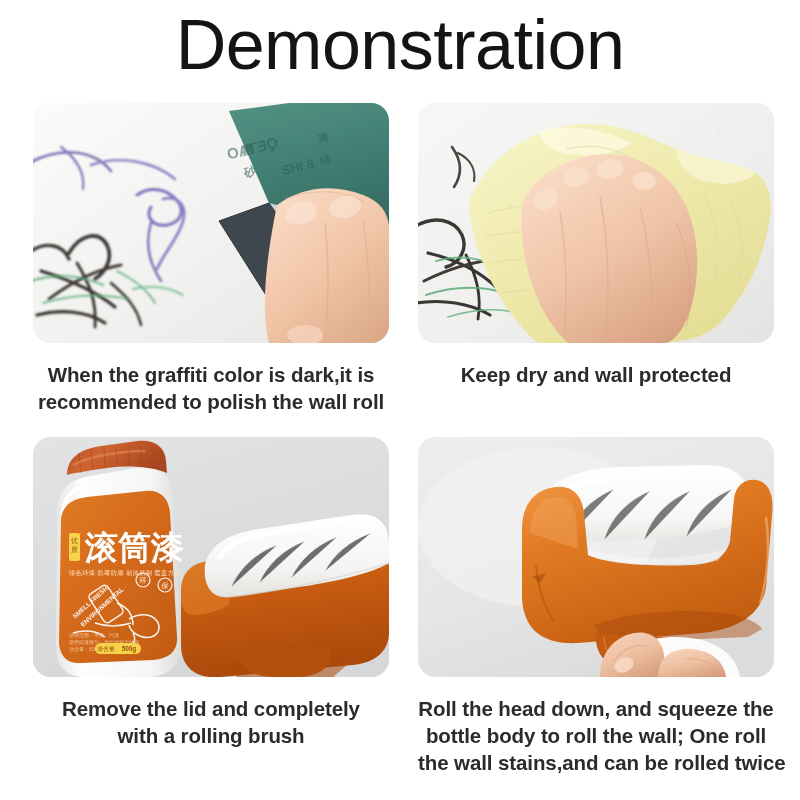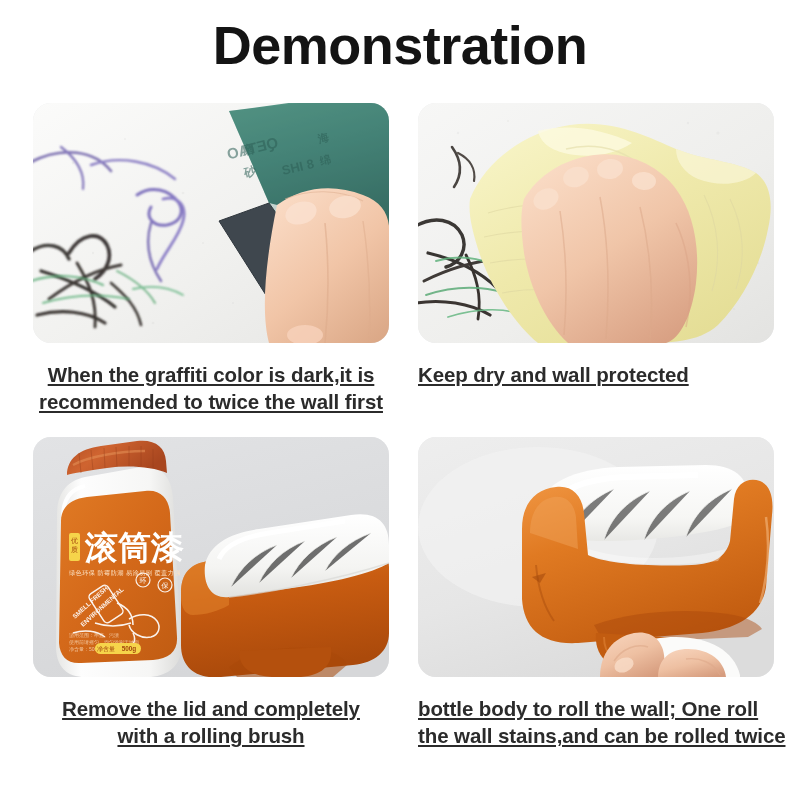--- a/index.html
+++ b/index.html
@@ -14,22 +14,22 @@
     width: 800px; height: 800px;
     background: #ffffff;
   }
 
   
   .page-title {
     position: absolute;
     left: 0; top: 14px;
     width: 800px;
     text-align: center;
-    font-size: 54px;
-    font-weight: bold;
+    font-size: 70px;
+    font-weight: normal;
     letter-spacing: -0.5px;
     color: #141414;
     line-height: 62px;
     font-family: "Liberation Sans", sans-serif;
   }
 
   
   .grid {
     position: absolute;
     left: 0; top: 95px;
@@ -52,22 +52,22 @@
 
   .caption {
     margin-top: 18px;
     font-size: 20.5px;
     font-weight: bold;
     color: #2b2b2b;
     line-height: 27px;
     letter-spacing: -0.1px;
   }
   .cap-center { text-align: center; }
-  .cap-left   { text-align: left; }
-  .caption .ln { display: block; white-space: pre; text-decoration: underline; }
+  .cap-left   { text-align: center; }
+  .caption .ln { display: block; white-space: pre; }
 </style>
 </head>
 <body>
 
 <div id="page">
 
   <div class="page-title">Demonstration</div>
 
   <div class="grid">
 
@@ -148,21 +148,21 @@
             <ellipse cx="268" cy="110" rx="16" ry="11" fill="#fbe2d1" opacity="0.75" transform="rotate(-18 268 110)"></ellipse>
             <ellipse cx="312" cy="104" rx="16" ry="11" fill="#fbe2d1" opacity="0.7" transform="rotate(-12 312 104)"></ellipse>
             <path d="M292 120 C 296 160, 296 200, 292 240" fill="none" stroke="#ddab8c" stroke-width="1.6" opacity="0.6"></path>
             <path d="M330 118 C 336 158, 338 200, 336 240" fill="none" stroke="#ddab8c" stroke-width="1.4" opacity="0.5"></path>
             <ellipse cx="272" cy="232" rx="18" ry="10" fill="#f7d2bb" opacity="0.8"></ellipse>
           </g>
         </svg>
       </div>
       <div class="caption cap-center">
         <span class="ln">When the graffiti color is dark,it is</span>
-        <span class="ln">recommended to twice the wall first</span>
+        <span class="ln">recommended to polish the wall roll</span>
       </div>
     </div>
 
     <div class="cell cell-1">
       <div class="photo">
         <svg viewBox="0 0 356 240" xmlns="http://www.w3.org/2000/svg">
           <defs>
             <linearGradient id="wall2" x1="0" y1="0" x2="1" y2="1">
               <stop offset="0" stop-color="#f7f7f6"></stop>
                 <stop offset="0.6" stop-color="#eeeeec"></stop>
@@ -424,20 +424,21 @@
             <path d="M196 226 C 204 210, 228 200, 258 200 C 292 200, 316 214, 322 238 L322 240 L194 240 Z" fill="#fbfbfa"></path>
             <path d="M182 240 C 182 216, 196 200, 216 196 C 232 193, 244 202, 246 218 C 248 234, 244 240, 240 240 Z" fill="url(#skin4)"></path>
             <path d="M240 240 C 240 222, 252 212, 270 212 C 292 212, 306 224, 308 240 Z" fill="url(#skin4)"></path>
             <path d="M196 224 C 204 212, 218 206, 230 210" fill="none" stroke="#e0ac8d" stroke-width="1.5" opacity="0.7"></path>
             <ellipse cx="206" cy="228" rx="10" ry="7" fill="#f9ddc9" opacity="0.8" transform="rotate(-24 206 228)"></ellipse>
             <path d="M268 222 C 282 220, 296 226, 302 238" fill="none" stroke="#dea88a" stroke-width="1.4" opacity="0.6"></path>
           </g>
         </svg>
       </div>
       <div class="caption cap-left">
+        <span class="ln">Roll the head down, and squeeze the</span>
         <span class="ln">bottle body to roll the wall; One roll</span>
         <span class="ln">the wall stains,and can be rolled twice</span>
 
       </div>
     </div>
 
   </div>
 </div>
 
 </body></html>

